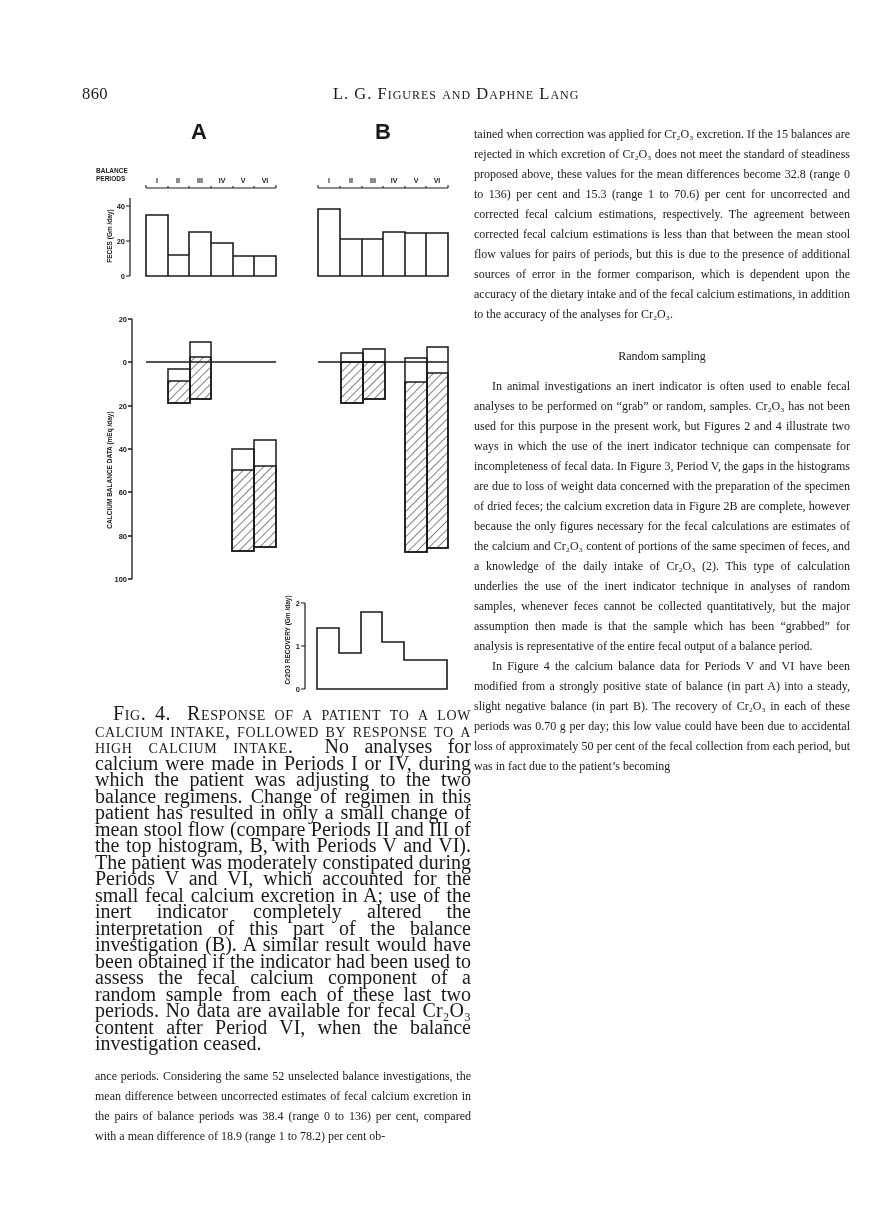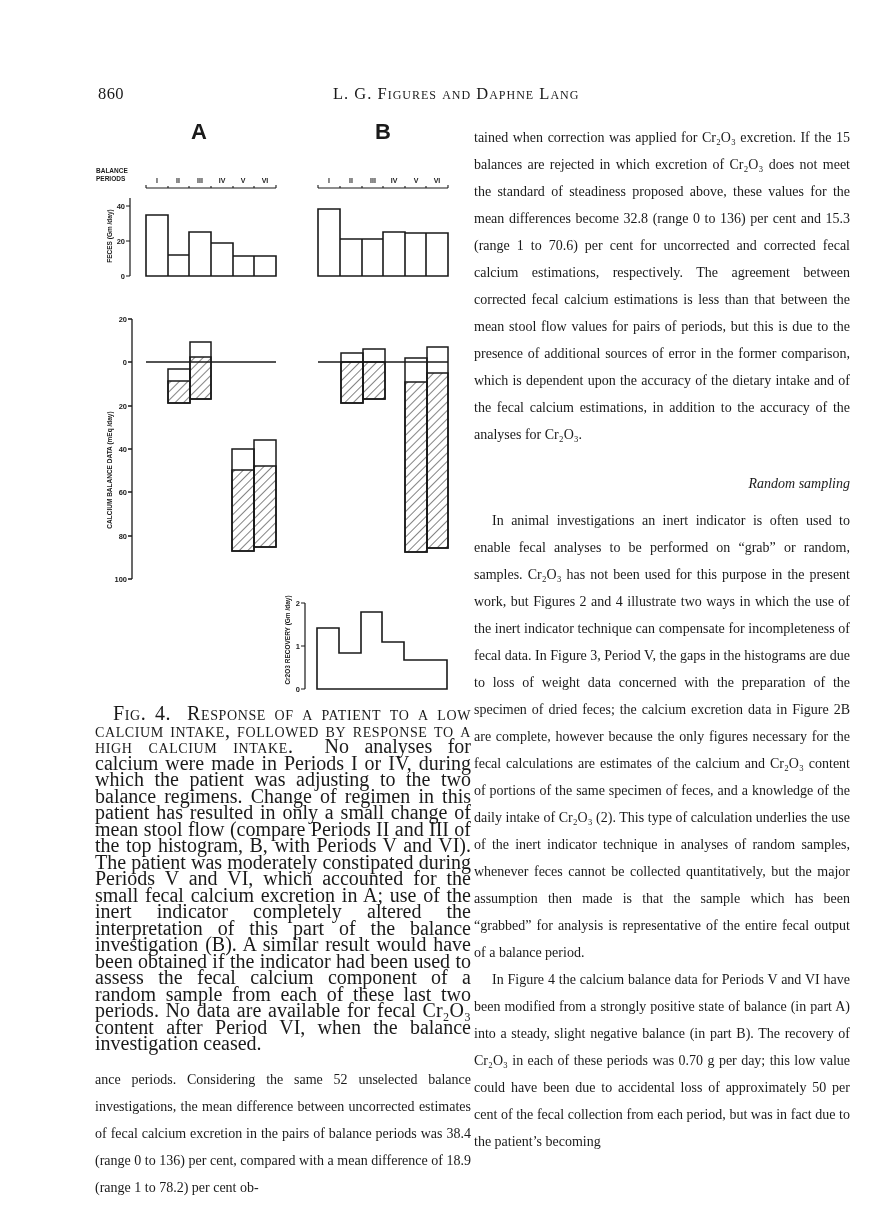--- a/index.html
+++ b/index.html
@@ -1,29 +1,29 @@
 <!DOCTYPE html>
 <html><head>
 <meta charset="utf-8">
 <style>
   html, body { margin: 0; padding: 0; background: #ffffff; }
   body { width: 890px; height: 1210px; position: relative; overflow: hidden;
          font-family: "Liberation Serif", "DejaVu Serif", serif; color: #1a1a1a; }
   .abs { position: absolute; }
   .running-head { top: 84px; font-size: 16.5px; letter-spacing: 0.4px; }
-  #page-number { left: 82px; margin-left: 16px; }
+  #page-number { left: 82px; }
   #running-title { left: 333px; font-variant: small-caps; letter-spacing: 1px; }
-  .col { position: absolute; font-size: 14px; line-height: 27px; text-align: justify; }
+  .col { position: absolute; font-size: 12px; line-height: 20px; text-align: justify; }
   .col p { margin: 0; }
   .right-col { left: 474px; top: 124px; width: 376px; }
   .left-bottom { left: 95px; top: 1066px; width: 376px; }
   .caption { left: 95px; top: 705px; width: 376px; font-size: 20px; line-height: 16.5px; text-align: justify; }
   .caption .sc { font-variant: small-caps; letter-spacing: 0.6px; }
   .indent { text-indent: 18px; }
-  .heading { font-style: italic; margin: 22px 0 10px 0 !important; text-align: right; }
+  .heading { margin: 22px 0 10px 0 !important; text-align: center; }
   svg text { font-family: "Liberation Sans", "DejaVu Sans", sans-serif; fill: #1a1a1a; }
 </style>
 </head>
 <body>
 
 <div class="abs running-head" id="page-number">860</div>
 <div class="abs running-head" id="running-title">L. G. Figures and Daphne Lang</div>
 
 <svg class="abs" style="left:0;top:0" width="480" height="700">
   <defs>

